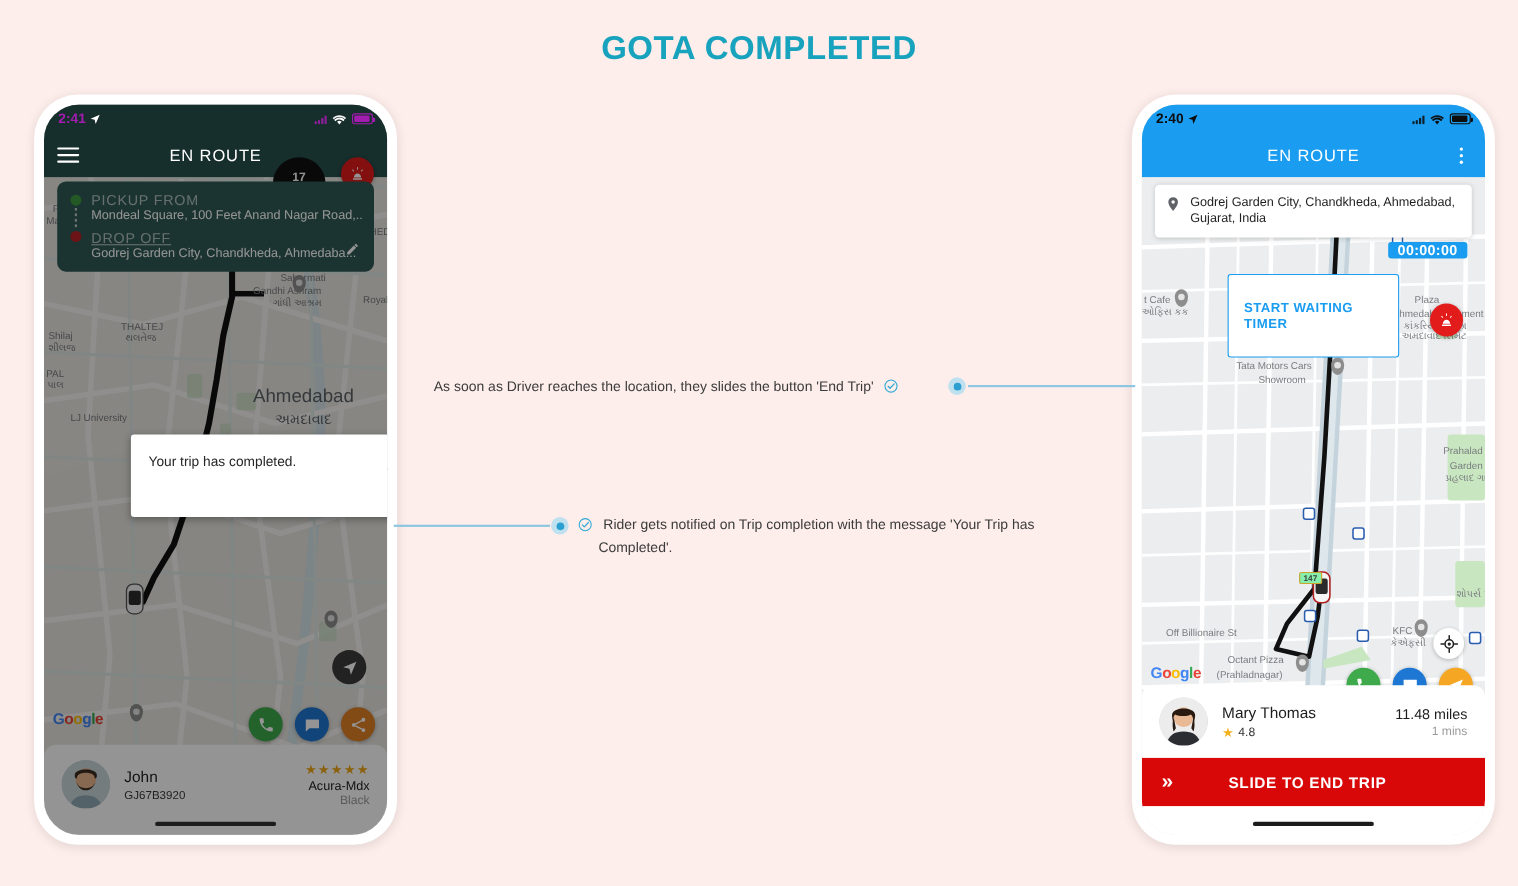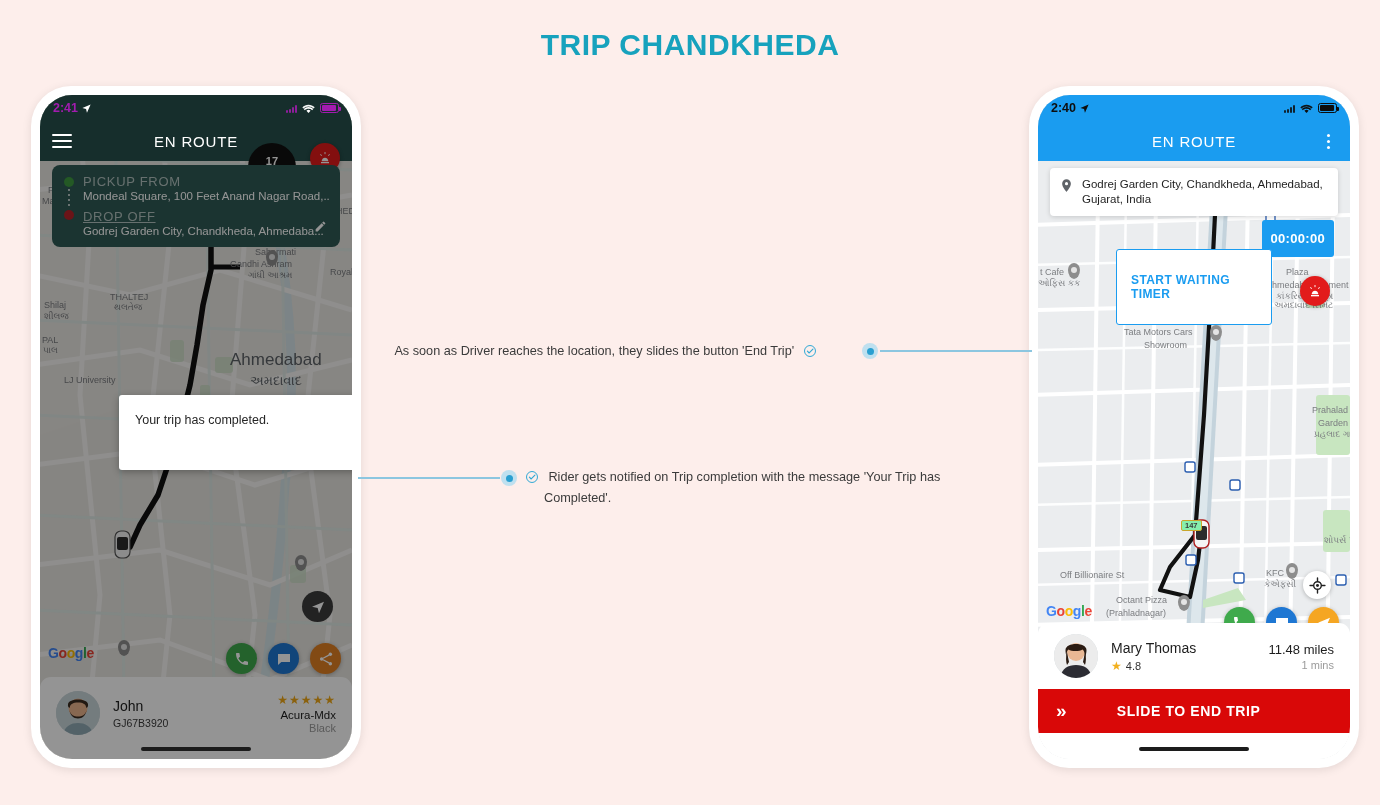--- a/index.html
+++ b/index.html
@@ -174,21 +174,21 @@
   .addr-card {
     position:absolute; z-index:27; top:73px; left:12px; right:12px;
     background:#fff; border-radius:4px; padding:9px 11px 9px 9px;
     box-shadow:0 1px 5px rgba(0,0,0,.16);
     display:flex; gap:8px; align-items:flex-start;
   }
   .addr-text { font-size:11.5px; color:#1f1f1f; line-height:15px; }
   .timer-chip {
     position:absolute; z-index:28; right:16px; top:125px;
     background:#1a9cf0; color:#fff; font-size:13px; font-weight:bold;
-    padding:11px 9px; border-radius:3px; letter-spacing:.3px;
+    padding:0 9px; border-radius:3px; letter-spacing:.3px;
   }
   .wait-btn {
     position:absolute; z-index:28; left:50%; transform:translateX(-50%); top:154px;
     background:#fff; border:1.6px solid #1a9cf0; border-radius:3px;
     color:#1a9cf0; font-size:12px; font-weight:bold; letter-spacing:.4px;
     padding:23px 14px;
   }
   .bottom-card-right {
     position:absolute; left:0; bottom:0; width:100%; z-index:28;
     background:#fff; border-top-left-radius:11px; border-top-right-radius:11px;
@@ -233,21 +233,21 @@
     background:#bfe0ef; display:flex; align-items:center; justify-content:center;
   }
   .conn-dot i { width:7px; height:7px; border-radius:50%; background:#2a9fd0; display:block; }
   .chk { display:inline-block; vertical-align:middle; }
 </style>
 </head>
 <body>
 
 <div class="page">
 
-  <div class="page-title">TRIP CHANDKHEDA</div>
+  <div class="page-title">GOTA COMPLETED</div>
 
   <div class="phone" id="phone-left">
     <div class="phone-screen">
 
       <div class="map-left">
         <svg class="mapsvg" viewBox="0 0 312 664" preserveAspectRatio="none">
           <rect x="0" y="0" width="312" height="664" fill="#e9e7e2"></rect>
           <path d="M0 340 L120 300 L230 360 L312 330 L312 664 L0 664 Z" fill="#e7e5e0"></path>
           <path d="M240 150 q20 120 5 240 q-8 120 -30 260" stroke="#cfe3ea" stroke-width="9" fill="none" opacity=".75"></path>
           <g stroke="#f6f5f3" stroke-width="5" fill="none">

